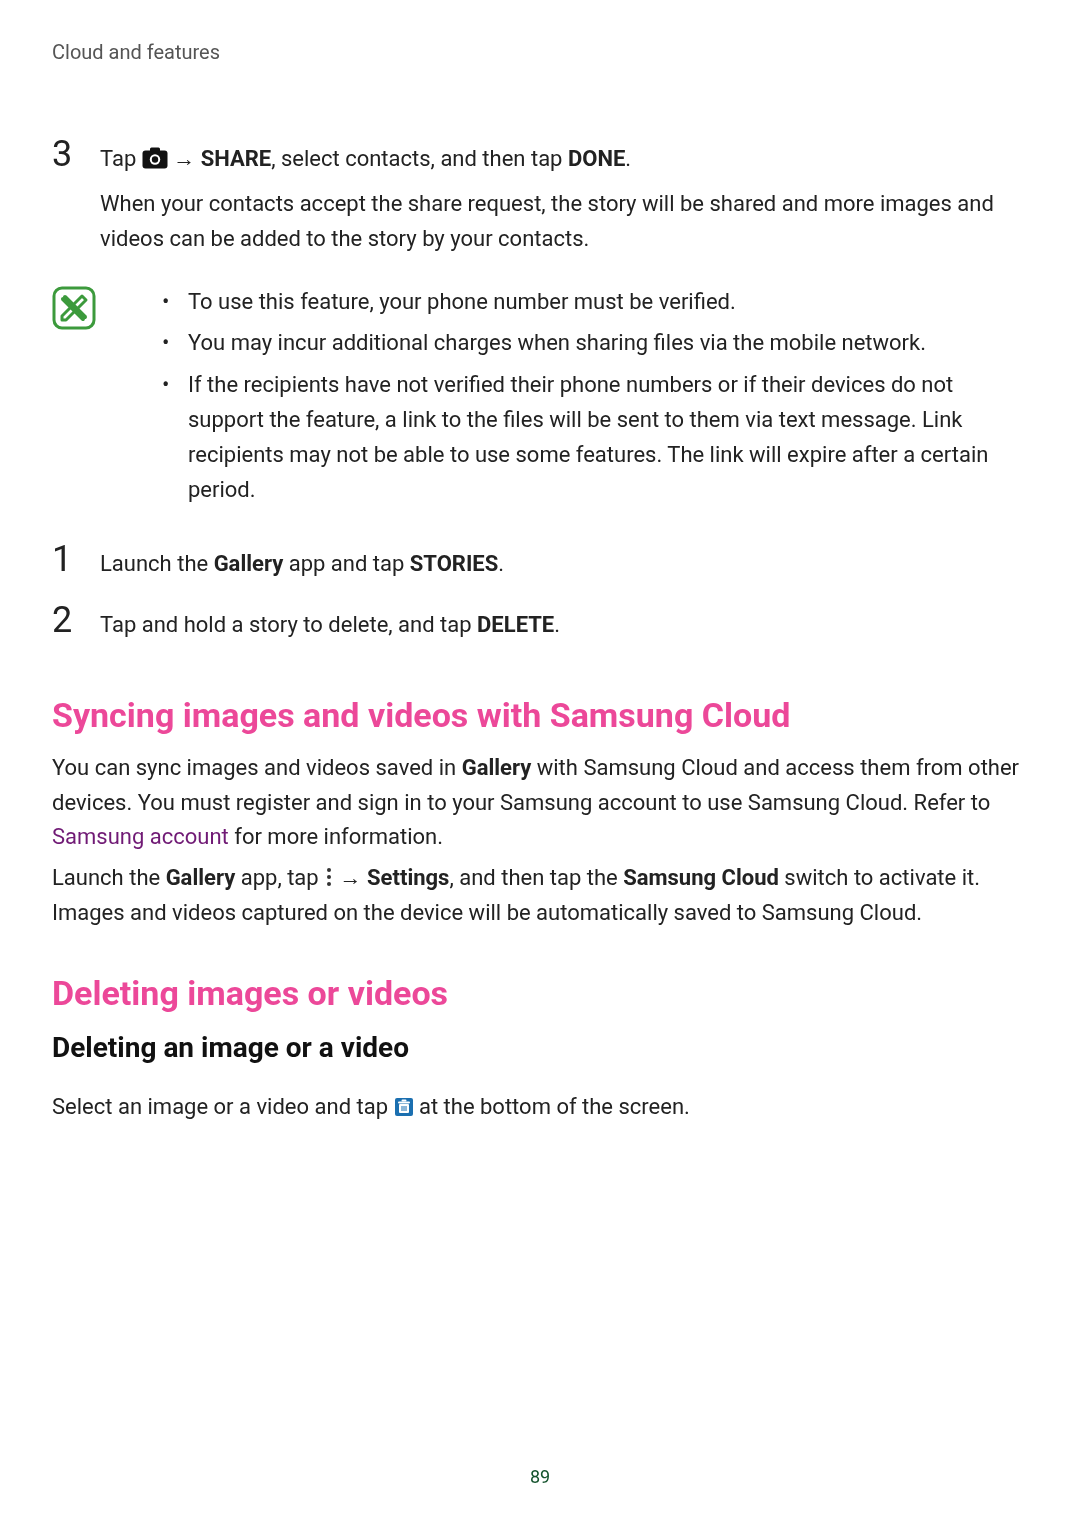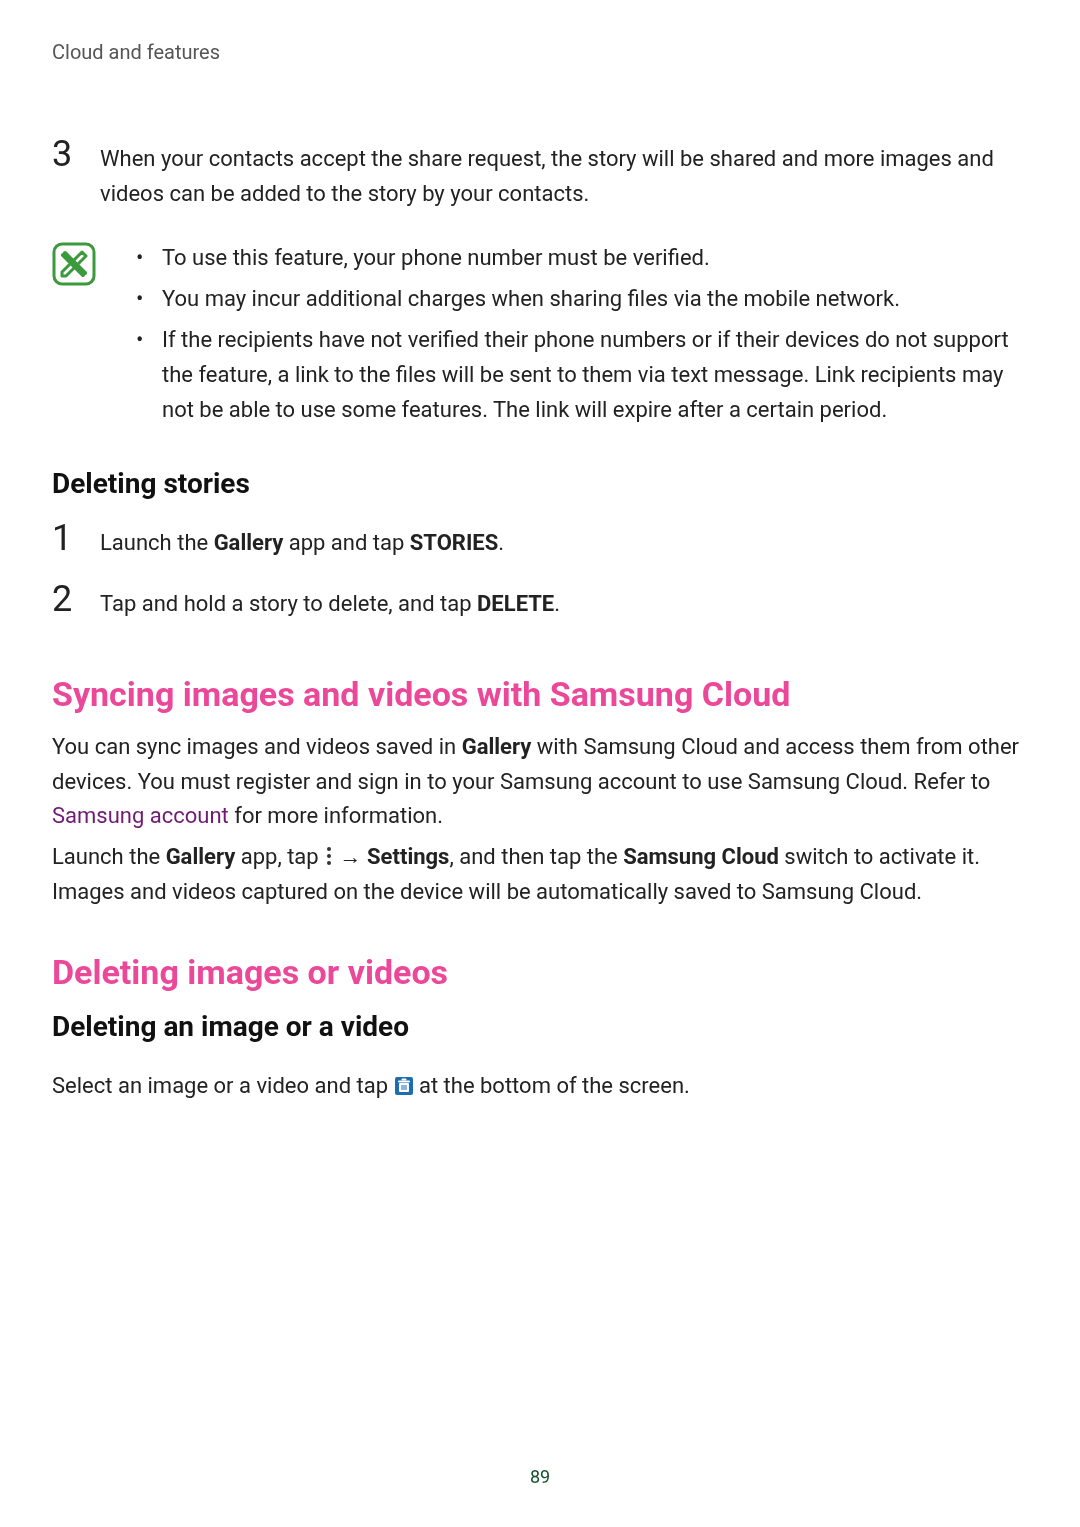--- a/index.html
+++ b/index.html
@@ -62,21 +62,21 @@
     display: inline-block;
     width: 20px;
     height: 20px;
     vertical-align: -3px;
   }
 
   
   .note {
     display: flex;
     align-items: flex-start;
-    gap: 20px;
+    gap: 46px;
     margin: 18px 0 34px 0;
   }
   .note-icon {
     width: 44px;
     height: 44px;
     flex-shrink: 0;
     margin-top: 2px;
   }
   .note-list {
     list-style: none;
@@ -133,20 +133,28 @@
 </head>
 <body>
 
 <div class="page">
 
   <div class="header">Cloud and features</div>
 
   <div class="step">
     <div class="step-num">3</div>
     <div class="step-body">
+      <p>
+        <span>Tap </span><span class="inline-icon"><svg viewBox="0 0 26 22">
+              <rect x="0.5" y="3.5" width="25" height="18" rx="3" fill="#111"></rect>
+              <rect x="8" y="0.5" width="10" height="5" rx="1.5" fill="#111"></rect>
+              <circle cx="13" cy="12.5" r="5.2" fill="#fff"></circle>
+              <circle cx="13" cy="12.5" r="3.2" fill="#111"></circle>
+            </svg></span><span> → </span><span class="bold">SHARE</span><span>, select contacts, and then tap </span><span class="bold">DONE</span><span>.</span>
+      </p>
       <p>When your contacts accept the share request, the story will be shared and more images and videos can be added to the story by your contacts.</p>
     </div>
   </div>
 
   <div class="note">
     <div class="note-icon">
       <svg viewBox="0 0 44 44">
         <rect x="2" y="2" width="40" height="40" rx="8" fill="none" stroke="#3c9a3c" stroke-width="3"></rect>
         <path d="M12 12 L30 30 M12 15 L12 12 L15 12 M29 32 L32 32 L32 29 M32 12 L12 32 M29 12 L32 12 L32 15 M12 29 L12 32 L15 32" stroke="#3c9a3c" stroke-width="3" fill="none" stroke-linecap="round" opacity="0"></path>
         <path d="M13 11 L33 31" stroke="#3c9a3c" stroke-width="4" stroke-linecap="round"></path>
@@ -162,21 +170,20 @@
         <path d="M30 10 L34 14 L14 34 L10 34 L10 30 Z" fill="none" stroke="#3c9a3c" stroke-width="3" stroke-linejoin="round"></path>
       </svg>
     </div>
     <ul class="note-list">
       <li>To use this feature, your phone number must be verified.</li>
       <li>You may incur additional charges when sharing files via the mobile network.</li>
       <li>If the recipients have not verified their phone numbers or if their devices do not support the feature, a link to the files will be sent to them via text message. Link recipients may not be able to use some features. The link will expire after a certain period.</li>
     </ul>
   </div>
 
-  <h3 class="subhead">Deleting stories</h3>
 
   <div class="step">
     <div class="step-num">1</div>
     <div class="step-body">
       <p>
         <span>Launch the </span><span class="bold">Gallery</span><span> app and tap </span><span class="bold">STORIES</span><span>.</span>
       </p>
     </div>
   </div>
 

